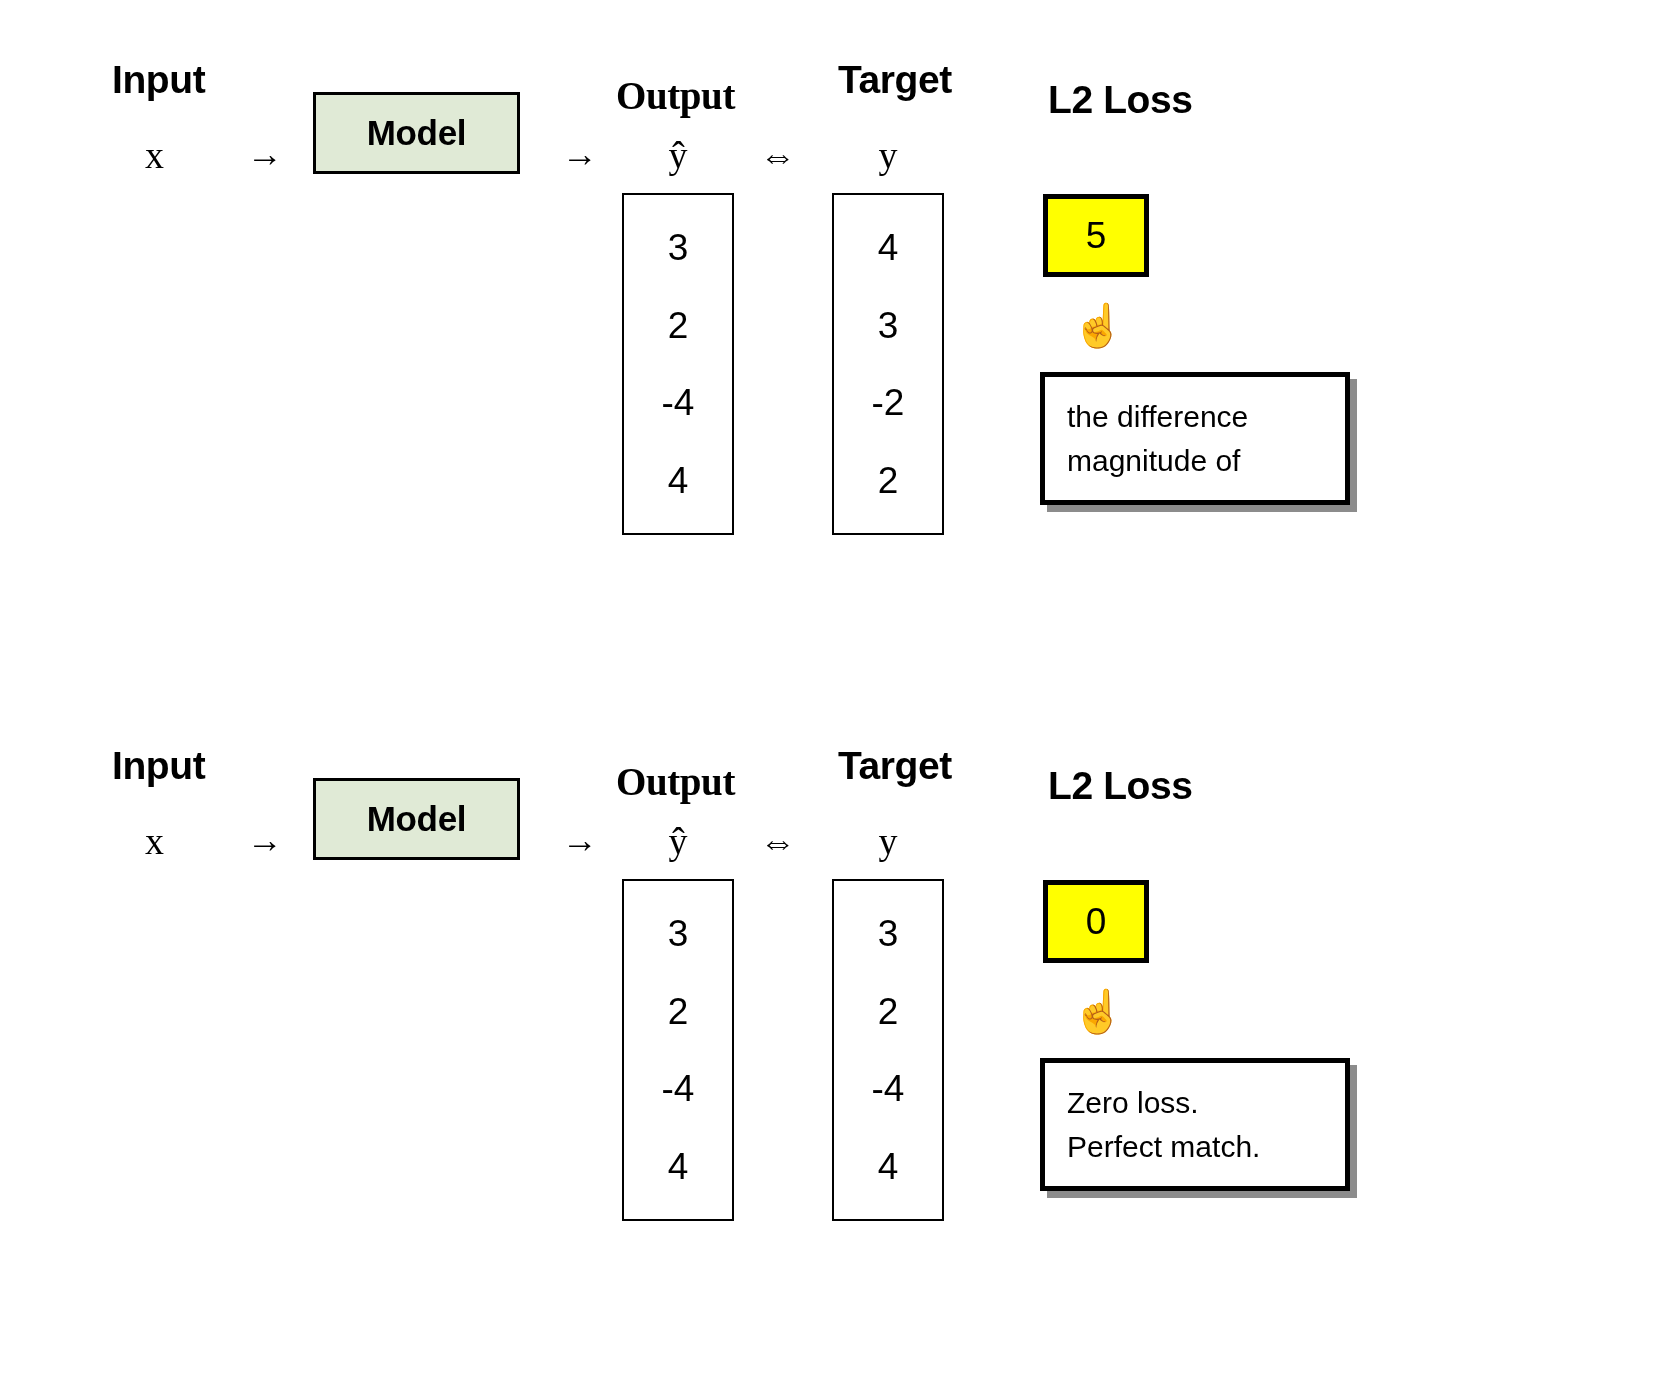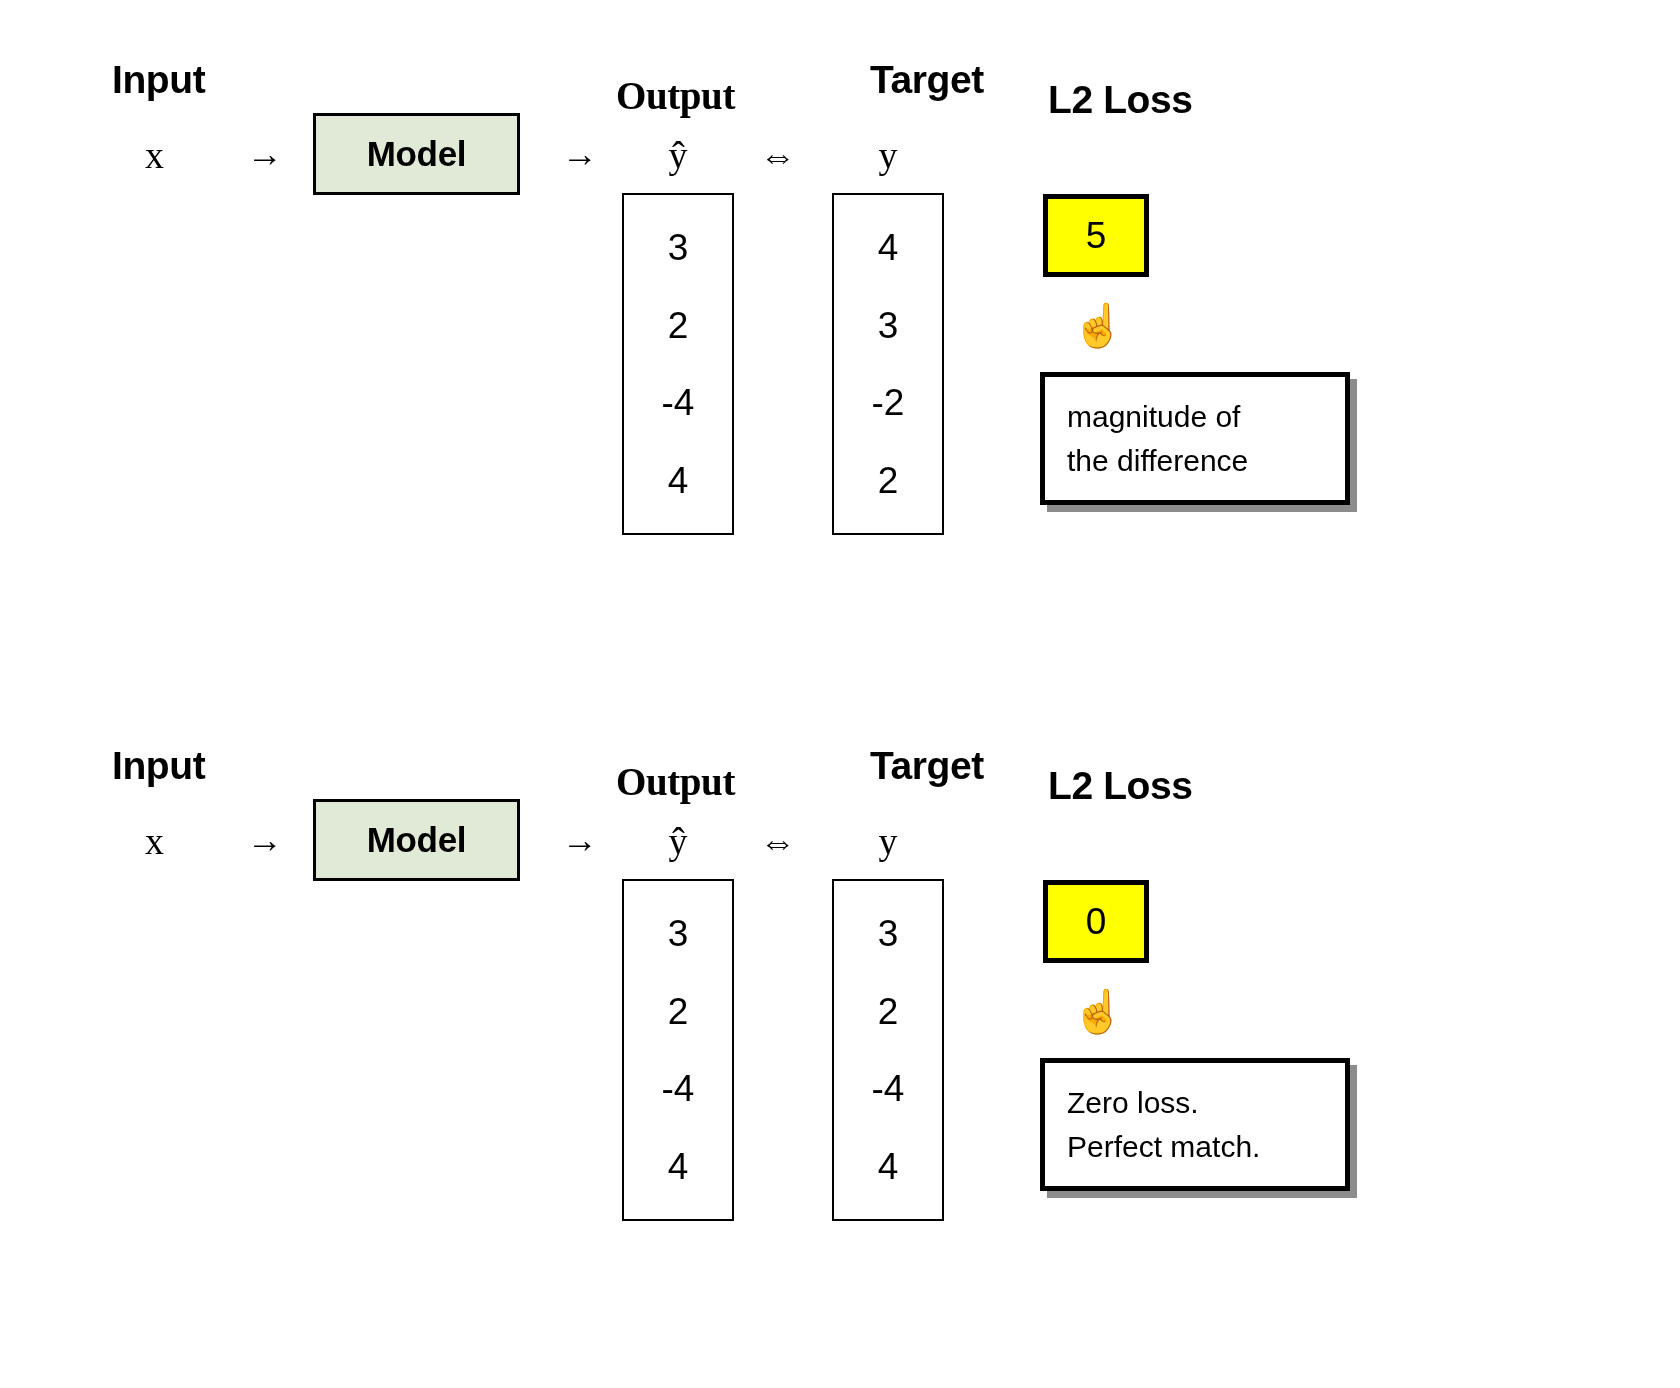--- a/index.html
+++ b/index.html
@@ -28,21 +28,21 @@
   .col-head {
     position: absolute;
     font-weight: bold;
     font-size: 39px;
     letter-spacing: -0.4px;
     white-space: nowrap;
     line-height: 1;
   }
   .h-input  { left: 112px;  top: 60px; }
   .h-output { left: 616px;  top: 76px; font-family: Liberation Serif, serif; }
-  .h-target { left: 870px;  top: 60px; }
+  .h-target { left: 838px;  top: 60px; }
   .h-loss   { left: 1048px; top: 60px; margin-top: 20px; }
 
   
   .flow-x {
     position: absolute;
     left: 145px;
     top: 136px;
     font-family: "Liberation Serif", serif;
     font-size: 38px;
     line-height: 1;
@@ -57,21 +57,21 @@
   .arrow2 {
     position: absolute;
     left: 562px;
     top: 136px;
     font-size: 36px;
     line-height: 1;
   }
   .model-box {
     position: absolute;
     left: 313px;
-    top: 113px;
+    top: 92px;
     width: 207px;
     height: 82px;
     background: #e0ead6;
     border: 3px solid #000000;
     box-sizing: border-box;
     display: flex;
     align-items: center;
     justify-content: center;
     font-weight: bold;
     font-size: 35px;
@@ -199,22 +199,22 @@
     <div class="cell">2</div>
   </div>
 
   <div class="loss-box">
     <span>5</span>
   </div>
 
   <div class="hand">☝️</div>
 
   <div class="callout">
+    <div class="line">the difference</div>
     <div class="line">magnitude of</div>
-    <div class="line">the difference</div>
   </div>
 
 </div>
 
 <div class="panel" id="panel-bot">
 
   <div class="col-head h-input">Input</div>
   <div class="col-head h-output">Output</div>
   <div class="col-head h-target">Target</div>
   <div class="col-head h-loss">L2 Loss</div>

